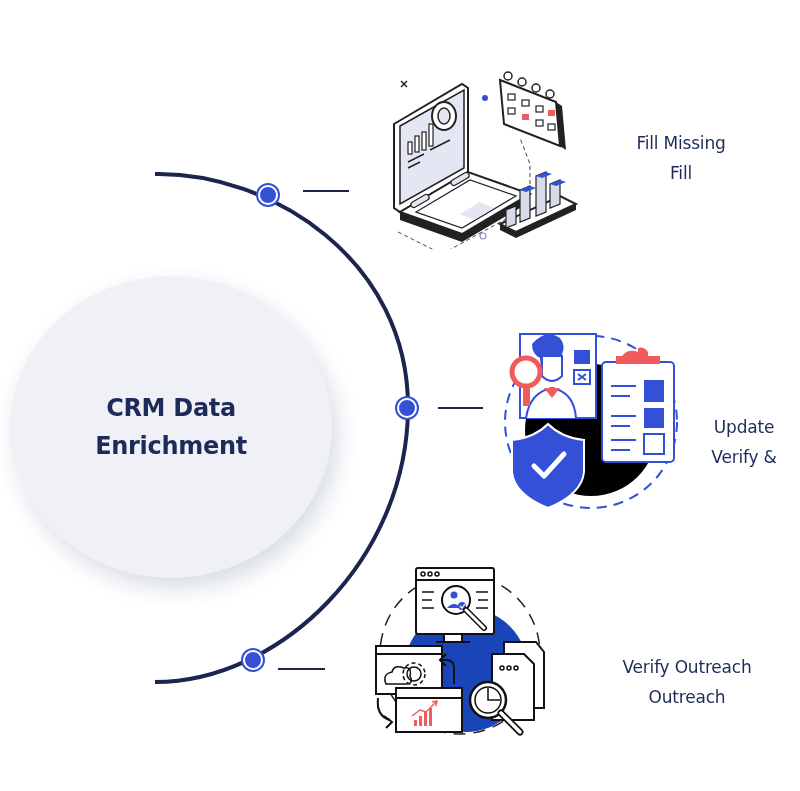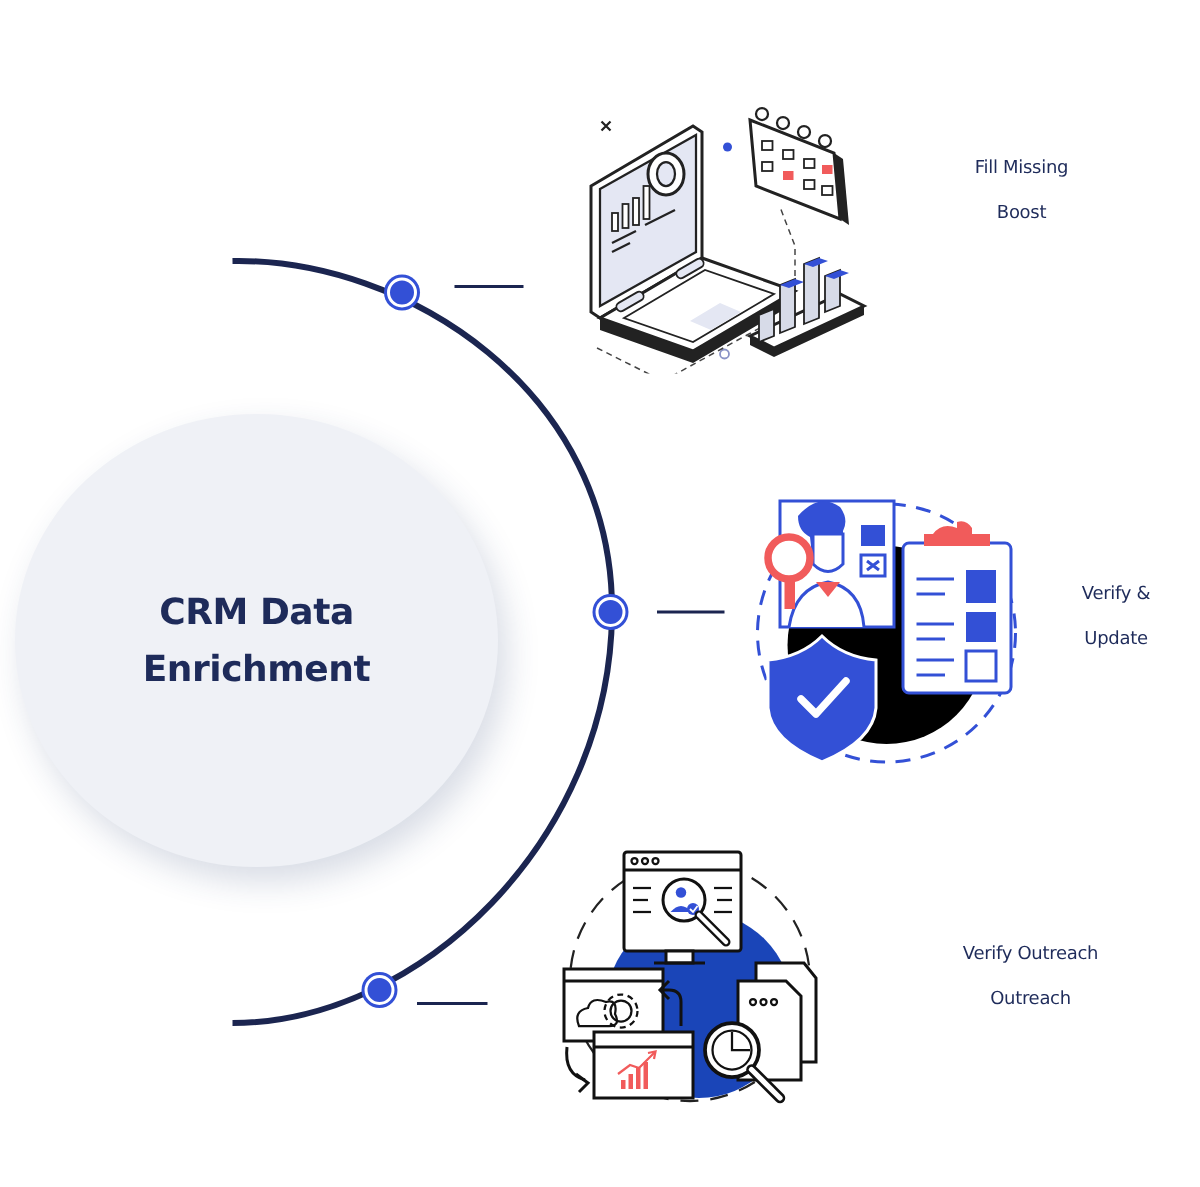--- a/index.html
+++ b/index.html
@@ -10,22 +10,22 @@
       position: absolute; left: 10px; top: 276px; width: 322px; height: 302px;
       border-radius: 50%; background: #eff1f6;
       box-shadow: 6px 10px 22px rgba(40, 60, 110, 0.18);
       display: flex; align-items: center; justify-content: center; flex-direction: column;
     }
     .center-title {
       color: #1e2b5a; font-weight: bold; font-size: 24px; line-height: 38px; text-align: center;
       font-family: "DejaVu Sans", sans-serif; letter-spacing: -0.3px;
     }
     .label {
-      position: absolute; color: #1e2b5a; font-size: 12px; line-height: 30px; text-align: center;
-      font-family: "DejaVu Sans", sans-serif; letter-spacing: -0.2px;
+      position: absolute; color: #1e2b5a; font-size: 17px; line-height: 30px; text-align: center;
+      font-family: "DejaVu Sans", sans-serif; letter-spacing: -0.2px; margin-top: 32px;
     }
     .label span { display: block; }
     #label-1 { left: 596px; top: 96px; width: 170px; }
     #label-2 { left: 692px; top: 380px; width: 104px; }
     #label-3 { left: 590px; top: 620px; width: 194px; }
     .illus { position: absolute; }
   </style>
 </head>
 <body>
 
@@ -217,24 +217,24 @@
 
     <circle cx="124" cy="140" r="18" fill="#fff" stroke="#111" stroke-width="2.5"></circle>
     <circle cx="124" cy="140" r="13" fill="none" stroke="#111" stroke-width="1.5"></circle>
     <path d="M124,128 L124,140 L136,140" fill="none" stroke="#111" stroke-width="1.5"></path>
     <path d="M137,153 L156,172" stroke="#111" stroke-width="7" stroke-linecap="round"></path>
     <path d="M137,153 L156,172" stroke="#fff" stroke-width="3.5" stroke-linecap="round"></path>
   </svg>
 
   <div class="label" id="label-1">
     <span>Fill Missing</span>
-    <span>Boost</span>
+    <span>Fill</span>
   </div>
   <div class="label" id="label-2">
+    <span>Update</span>
     <span>Verify &amp;</span>
-    <span>Update</span>
   </div>
   <div class="label" id="label-3">
     <span>Verify Outreach</span>
     <span>Outreach</span>
   </div>
 
 </div>
 
 </body></html>

